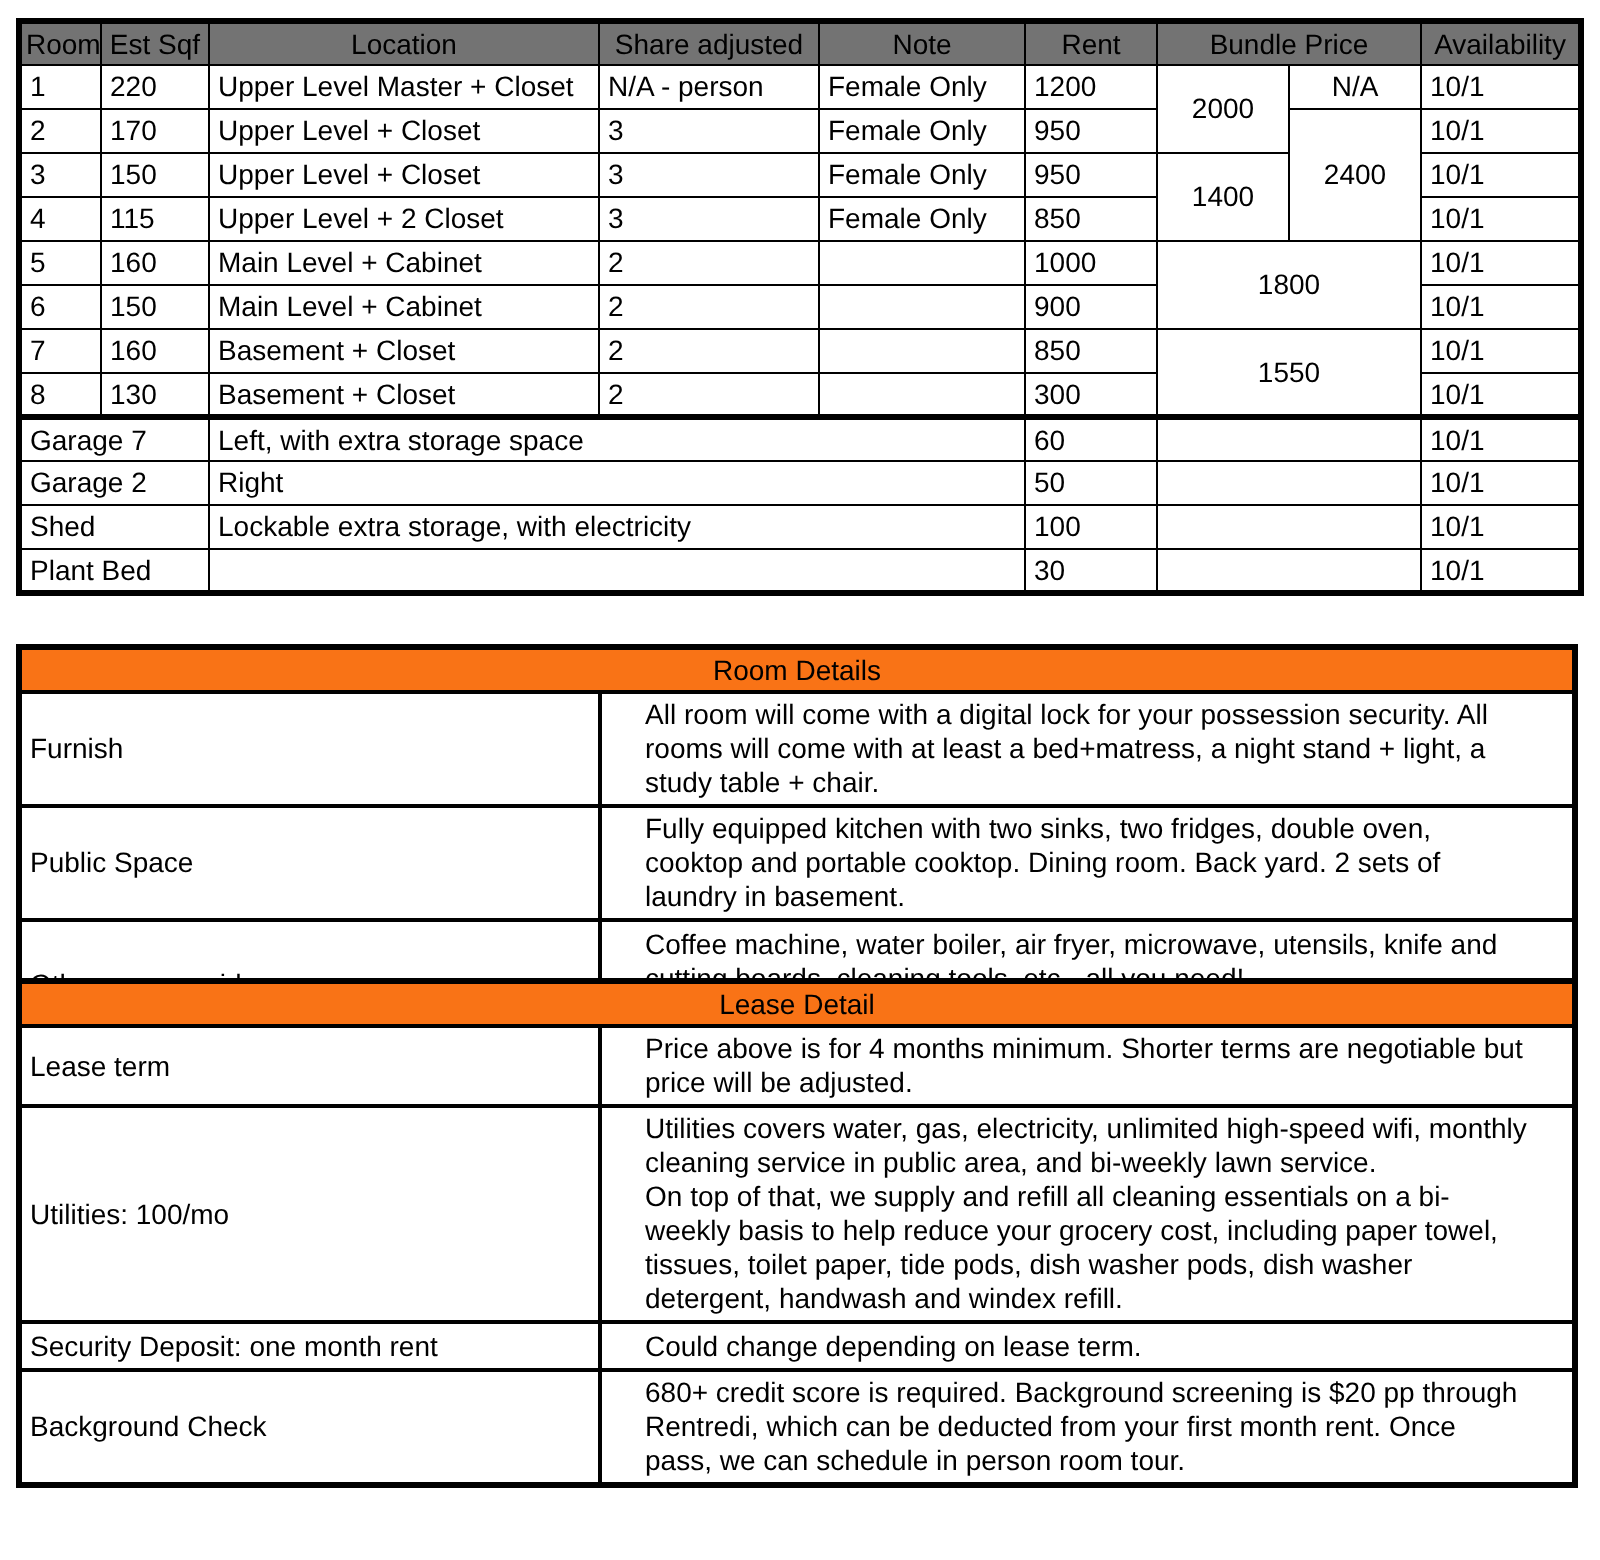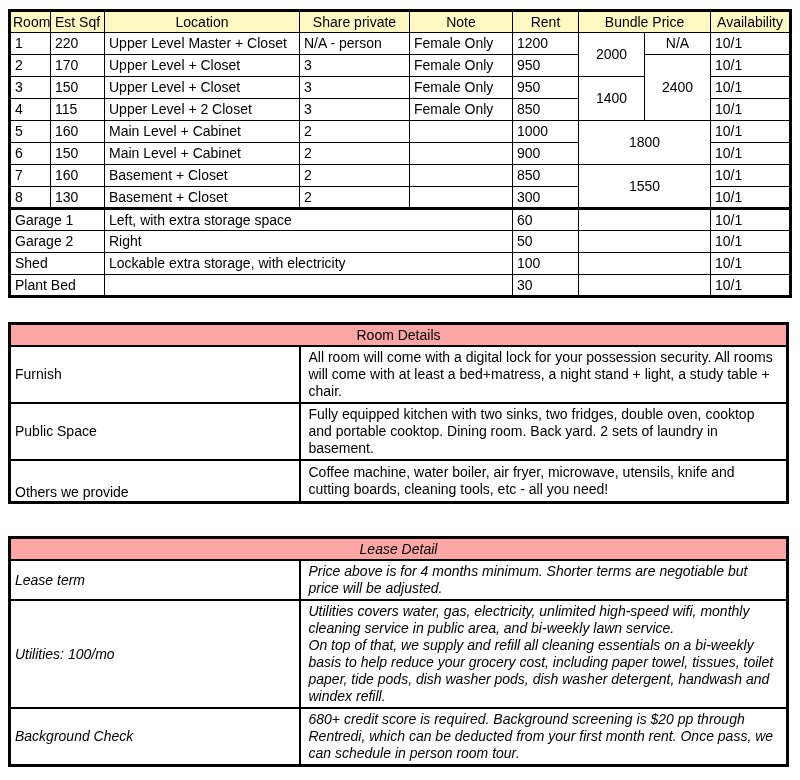--- a/index.html
+++ b/index.html
@@ -1,35 +1,35 @@
 <!DOCTYPE html>
 <html><head>
 <meta charset="utf-8">
 <style>
   html, body { margin: 0; padding: 0; background: #ffffff; }
   body { width: 800px; height: 780px; position: relative; font-family: "Liberation Sans", sans-serif; font-size: 14px; color: #000; overflow: hidden; }
   table { border-collapse: collapse; position: absolute; table-layout: fixed; }
   td { border: 1px solid #000; padding: 0 4px; vertical-align: middle; line-height: 17px; white-space: nowrap; overflow: hidden; }
-  .hdr td { background: #fef9c3; text-align: center; }
+  .hdr td { background: #737373; text-align: center; }
   .c { text-align: center; }
 
   
   #t1 { left: 8px; top: 9px; width: 781px; border: 3px solid #000; }
   #t1 tr { height: 22px; }
   #t1 tr.thick-top td { border-top: 3px solid #000; }
   #t1 td.hc { padding: 0 2px; }
 
   
   .dt { left: 8px; width: 781px; border: 3px solid #000; }
   .dt td { white-space: normal; border-width: 2px; }
   .dt td.k { width: 283px; padding-left: 4px; }
-  .dt td.v { padding: 2px 8px; }
-  .dt tr.title td { background: #fca5a5; text-align: center; height: 20px; }
+  .dt td.v { padding: 2px 22px; }
+  .dt tr.title td { background: #f97316; text-align: center; height: 20px; }
   #t2 { top: 322px; }
-  #t3 { top: 536px; font-style: italic; }
+  #t3 { top: 489px; }
   .bottom td { vertical-align: bottom; margin-left: 12px; }
 </style>
 </head>
 <body>
 
 <table id="t1">
   <colgroup>
     <col style="width:41px">
       <col style="width:54px">
       <col style="width:195px">
@@ -38,21 +38,21 @@
       <col style="width:66px">
       <col style="width:66px">
       <col style="width:66px">
       <col style="width:80px">
   </colgroup>
   <tbody>
       <tr class="hdr">
     <td class="hc">Room</td>
     <td class="hc">Est Sqf</td>
     <td>Location</td>
-    <td class="hc">Share private</td>
+    <td class="hc">Share adjusted</td>
     <td>Note</td>
     <td>Rent</td>
     <td colspan="2">Bundle Price</td>
     <td class="hc">Availability</td>
   </tr>
   <tr>
     <td>1</td>
     <td>220</td>
     <td>Upper Level Master + Closet</td>
     <td>N/A - person</td>
@@ -123,21 +123,21 @@
   <tr>
     <td>8</td>
     <td>130</td>
     <td>Basement + Closet</td>
     <td>2</td>
     <td></td>
     <td>300</td>
     <td>10/1</td>
   </tr>
   <tr class="thick-top">
-    <td colspan="2">Garage 1</td>
+    <td colspan="2">Garage 7</td>
     <td colspan="3">Left, with extra storage space</td>
     <td>60</td>
     <td colspan="2"></td>
     <td>10/1</td>
   </tr>
   <tr>
     <td colspan="2">Garage 2</td>
     <td colspan="3">Right</td>
     <td>50</td>
     <td colspan="2"></td>
@@ -197,18 +197,22 @@
     <td class="k">Lease term</td>
     <td class="v">Price above is for 4 months minimum. Shorter terms are negotiable but price will be adjusted.</td>
   </tr>
   <tr style="height:108px">
     <td class="k">Utilities: 100/mo</td>
     <td class="v">
       <div>Utilities covers water, gas, electricity, unlimited high-speed wifi, monthly cleaning service in public area, and bi-weekly lawn service.</div>
       <div>On top of that, we supply and refill all cleaning essentials on a bi-weekly basis to help reduce your grocery cost, including paper towel, tissues, toilet paper, tide pods, dish washer pods, dish washer detergent, handwash and windex refill.</div>
     </td>
   </tr>
+  <tr style="height:24px">
+    <td class="k">Security Deposit: one month rent</td>
+    <td class="v">Could change depending on lease term.</td>
+  </tr>
   <tr style="height:56px">
     <td class="k">Background Check</td>
     <td class="v">680+ credit score is required. Background screening is $20 pp through Rentredi, which can be deducted from your first month rent. Once pass, we can schedule in person room tour.</td>
   </tr>
 </tbody>
   </table>
 
 </body></html>

